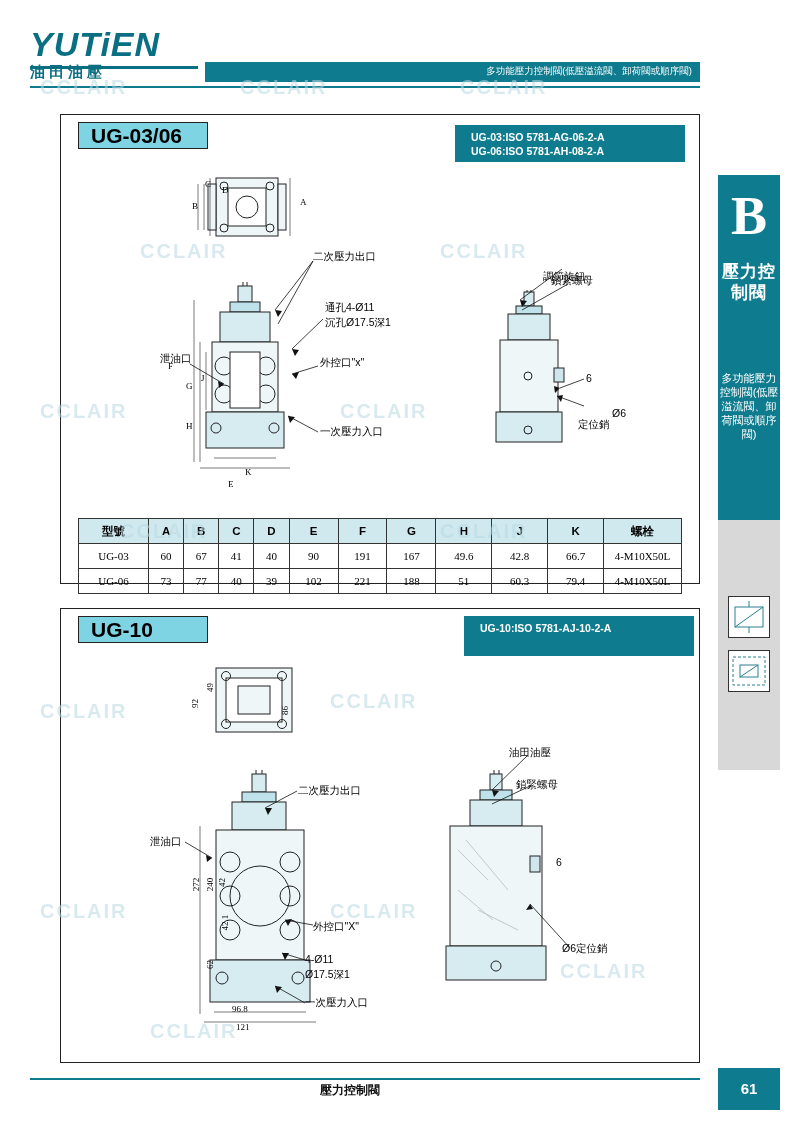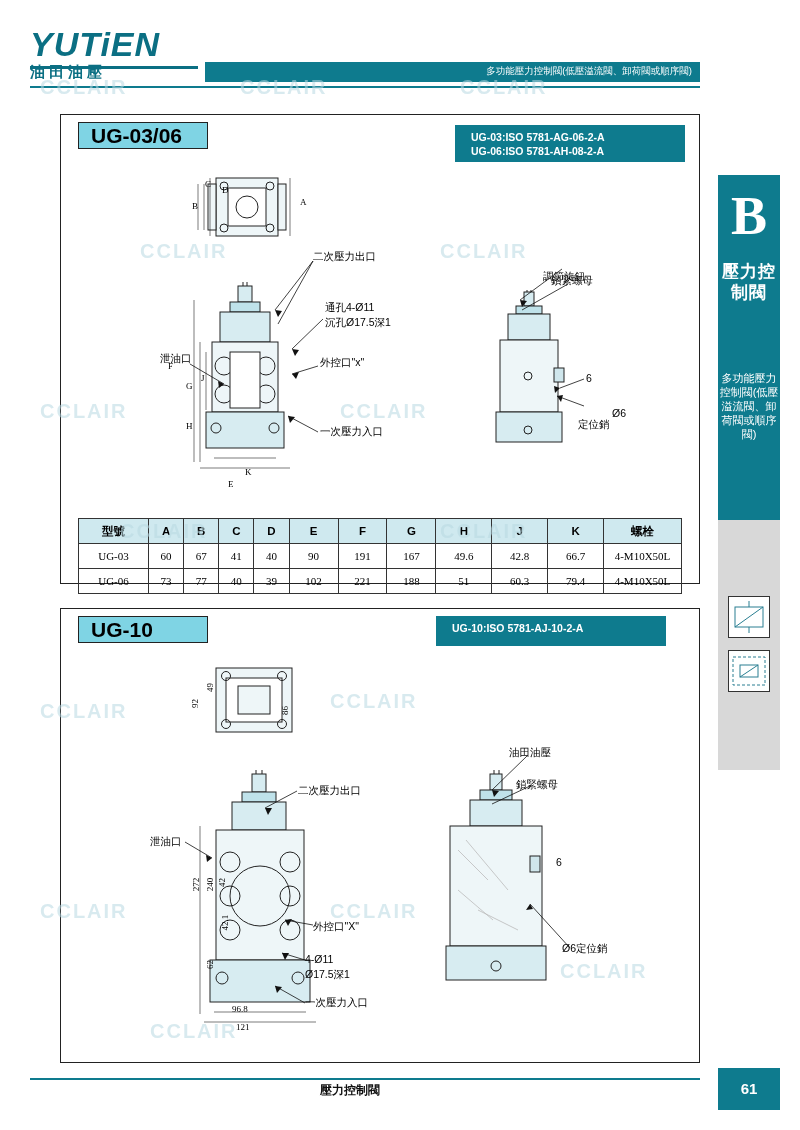--- a/index.html
+++ b/index.html
@@ -98,21 +98,21 @@
   }
   .sect-title1 { left:78px; top:122px; width:130px; height:27px; }
   .sect-title2 { left:78px; top:616px; width:130px; height:27px; }
 
   .iso-bar {
     position:absolute; background:#0e7b8e; color:#fff;
     font-size:10.5px; font-weight:bold; line-height:14px;
     padding:5px 0 0 16px;
   }
   .iso-bar1 { left:455px; top:125px; width:230px; height:37px; }
-  .iso-bar2 { left:436px; top:616px; width:230px; height:30px; padding-top:5px; }
+  .iso-bar2 { left:464px; top:616px; width:230px; height:40px; padding-top:5px; }
 
   
   .spec-table {
     position:absolute; left:78px; top:518px; width:604px;
     border-collapse:collapse; font-size:11px;
   }
   .spec-table th, .spec-table td {
     border:1px solid #333; text-align:center; height:25px;
     font-weight:normal; font-family:"Liberation Serif", serif;
   }

